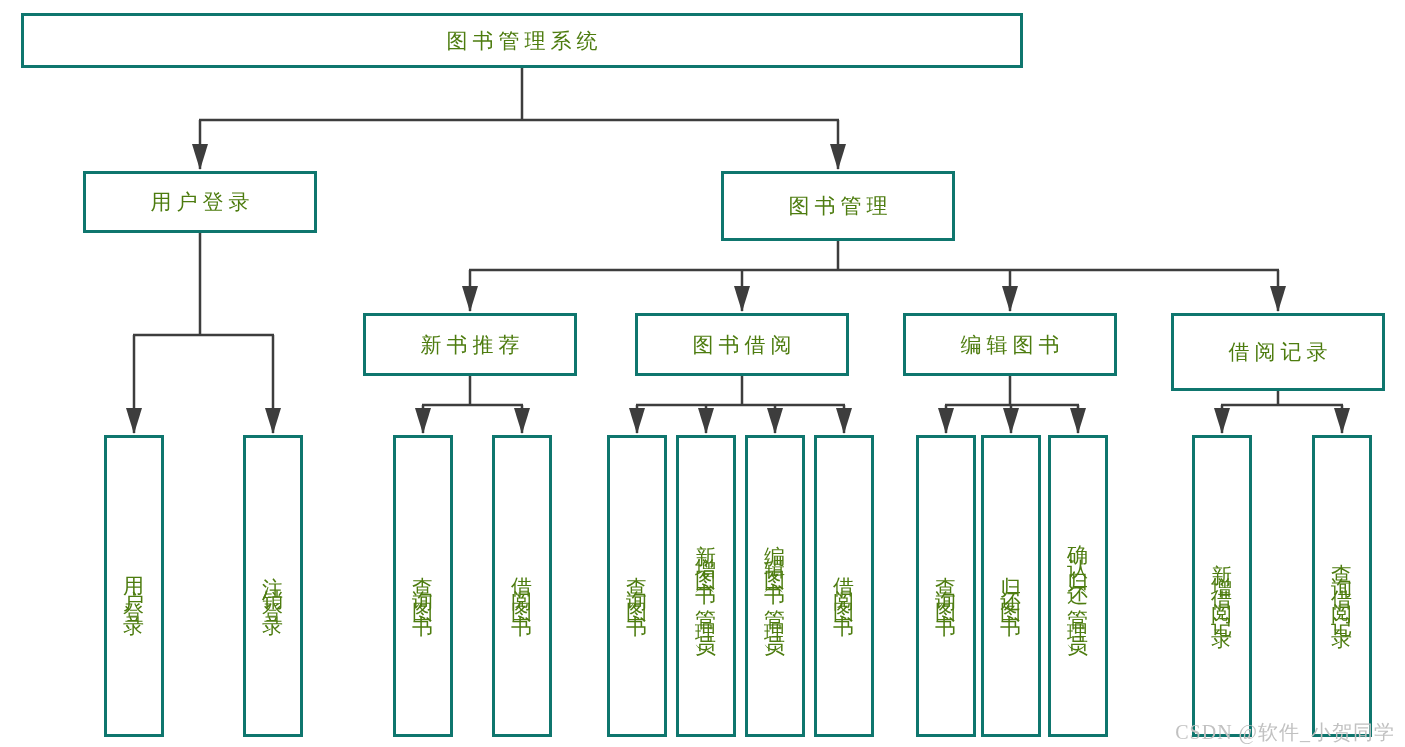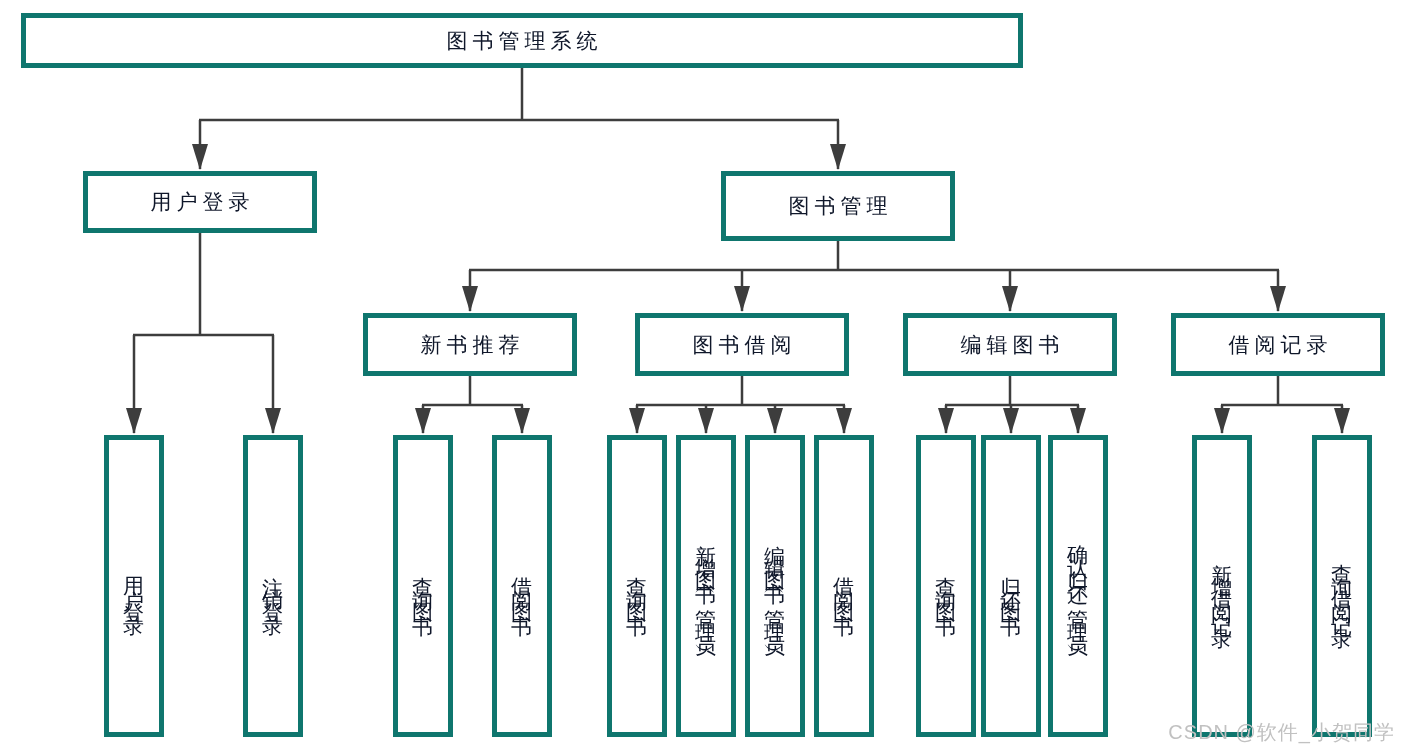--- a/index.html
+++ b/index.html
@@ -7,44 +7,45 @@
     position:relative;
     width:1405px;height:747px;
     background:#ffffff;
     font-family:"Liberation Sans","DejaVu Sans",sans-serif;
     overflow:hidden;
   }
   #wires{position:absolute;left:0;top:0;z-index:0;}
   .node{
     position:absolute;
     box-sizing:border-box;
-    border:5px solid #0f766e;
+    border:3px solid #0f766e;
     background:#ffffff;
     display:flex;align-items:center;justify-content:center;
-    color:#0f172a;
+    color:#4d7c0f;
     font-size:21px;
     letter-spacing:5px;text-indent:5px;
     z-index:1;
     white-space:nowrap;
   }
   .leaf{
     writing-mode:vertical-rl;
     text-orientation:mixed;
     letter-spacing:13px;text-indent:0;
     font-size:21px;
     line-height:1;
   }
   #watermark{
     position:absolute;
     right:10px;top:719px;
     color:#c1c1c1;
     font-size:20px;
     letter-spacing:1px;
     z-index:3;
     white-space:nowrap;
+    font-family:Liberation Serif, serif;
   }
 </style>
 </head>
 <body>
 
 <div id="canvas">
 
   <svg id="wires" width="1405" height="747" viewBox="0 0 1405 747">
     <defs>
       <marker id="arw" markerUnits="userSpaceOnUse" markerWidth="28" markerHeight="18" refX="25" refY="9" orient="auto">
@@ -89,21 +90,21 @@
   </svg>
 
   <div class="node" style="left:21px;top:13px;width:1002px;height:55px">图书管理系统</div>
 
   <div class="node" style="left:83px;top:171px;width:234px;height:62px">用户登录</div>
   <div class="node" style="left:721px;top:171px;width:234px;height:70px">图书管理</div>
 
   <div class="node" style="left:363px;top:313px;width:214px;height:63px">新书推荐</div>
   <div class="node" style="left:635px;top:313px;width:214px;height:63px">图书借阅</div>
   <div class="node" style="left:903px;top:313px;width:214px;height:63px">编辑图书</div>
-  <div class="node" style="left:1171px;top:313px;width:214px;height:63px">借阅记录</div>
+  <div class="node" style="left:1171px;top:313px;width:214px;height:78px">借阅记录</div>
 
   <div class="node leaf" style="left:104px;top:435px;width:60px;height:302px">用户登录</div>
   <div class="node leaf" style="left:243px;top:435px;width:60px;height:302px">注销登录</div>
 
   <div class="node leaf" style="left:393px;top:435px;width:60px;height:302px">查询图书</div>
   <div class="node leaf" style="left:492px;top:435px;width:60px;height:302px">借阅图书</div>
 
   <div class="node leaf" style="left:607px;top:435px;width:60px;height:302px">查询图书</div>
   <div class="node leaf" style="left:676px;top:435px;width:60px;height:302px">新增图书（管理员）</div>
   <div class="node leaf" style="left:745px;top:435px;width:60px;height:302px">编辑图书（管理员）</div>

